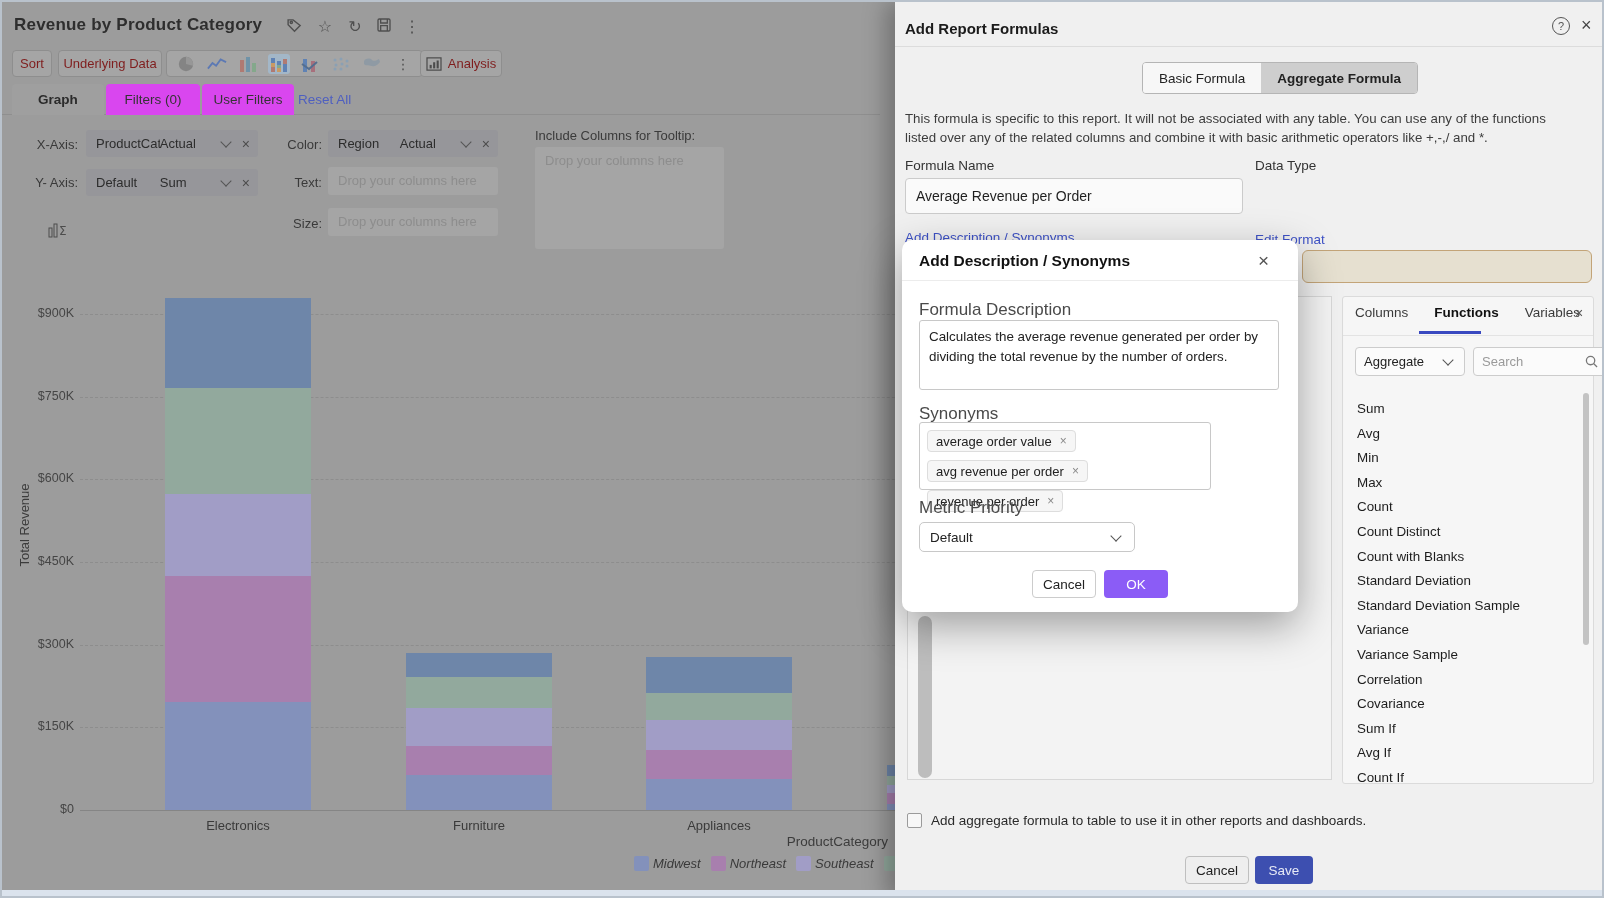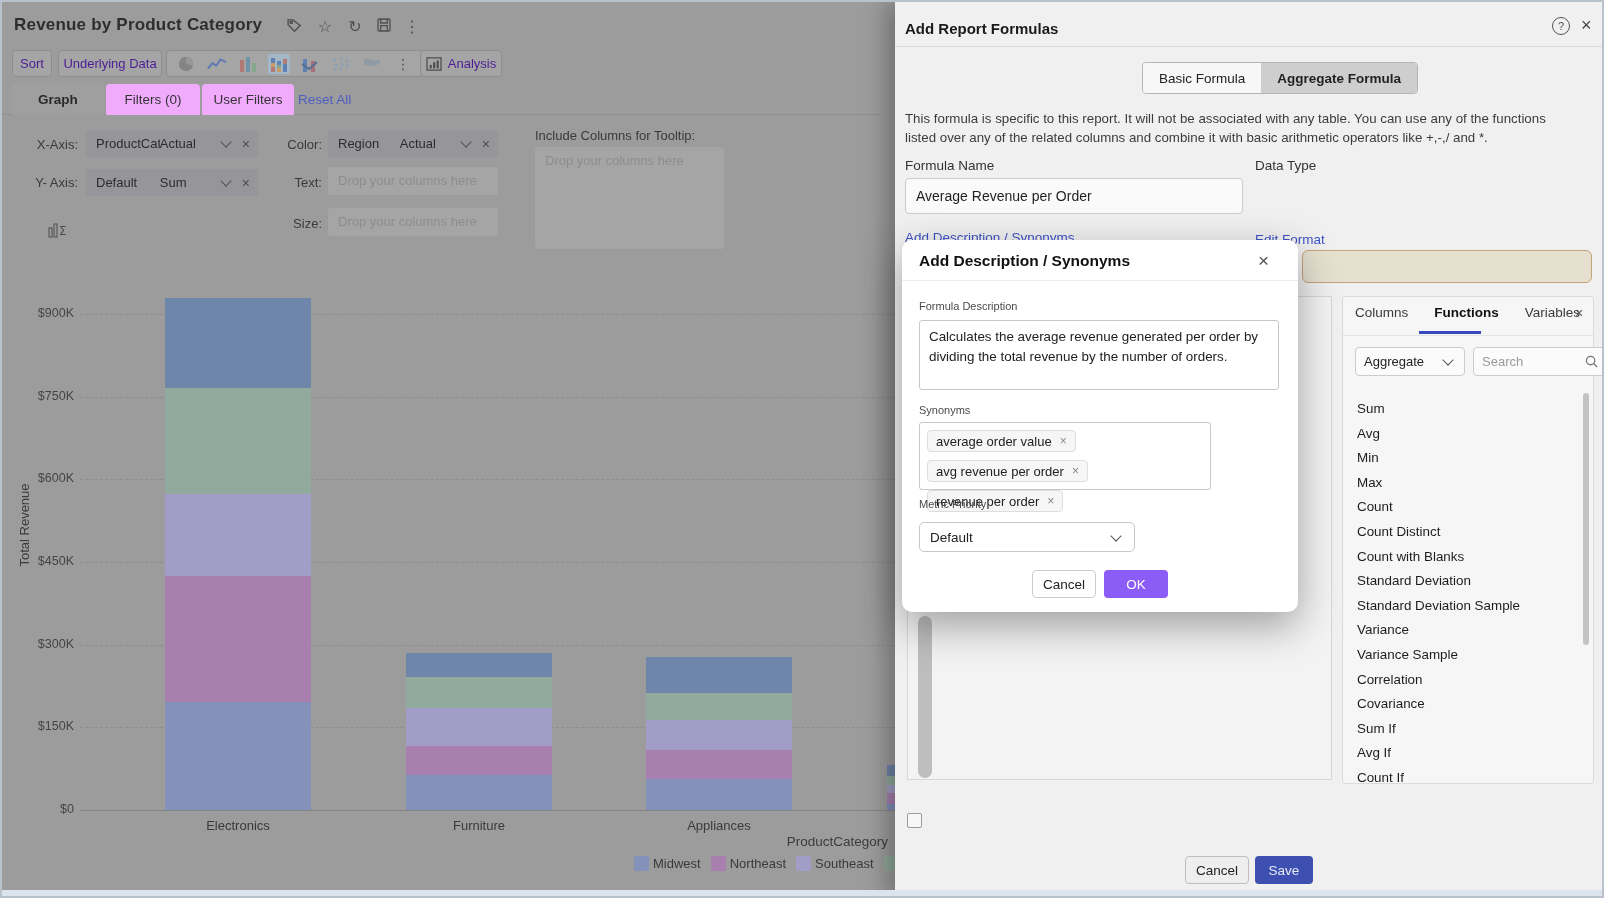--- a/index.html
+++ b/index.html
@@ -4,30 +4,30 @@
 <style>
   * { margin:0; padding:0; box-sizing:border-box; }
   html,body { width:1604px; height:898px; }
   body { font-family:"Liberation Sans", sans-serif; }
   #screen { position:relative; width:1604px; height:898px; background:#9c9c9c; overflow:hidden; border:2px solid #b9c2cc; }
   .abs { position:absolute; }
 
   
   .page-title { left:12px; top:13px; font-size:17px; font-weight:bold; color:#2e2e2e; letter-spacing:.2px; }
   .t-icon { top:15px; width:20px; height:20px; color:#4f4f4f; font-size:16px; text-align:center; line-height:20px; }
-  .btn { background:#a5a5a5; border:1px solid #8e8e8e; border-radius:4px; color:#4c1d95; font-size:13px;
+  .btn { background:#a5a5a5; border:1px solid #8e8e8e; border-radius:4px; color:#7f1d1d; font-size:13px;
          display:flex; align-items:center; justify-content:center; gap:6px; }
   .toolbar-btn { top:48px; height:27px; }
   .icon-strip { left:164px; top:48px; height:27px; display:flex; align-items:center; gap:9px; background:#a5a5a5;
                 border:1px solid #8e8e8e; border-radius:4px; padding:0 8px; }
   .ct { width:22px; height:20px; display:flex; align-items:center; justify-content:center; border-radius:3px; }
   .ct.sel { background:#a3b7c8; }
   .tabs-row { left:0; top:82px; width:878px; height:31px; border-bottom:1px solid #8f8f8f; }
   .vtab { position:absolute; top:0; height:31px; display:flex; align-items:center; justify-content:center;
-          font-size:13.5px; color:#343434; background:#f0abfc; border-radius:4px 4px 0 0; }
+          font-size:13.5px; color:#343434; background:#d946ef; border-radius:4px 4px 0 0; }
   .vtab.active { background:#9f9f9f; font-weight:bold; color:#2b2b2b; }
   .reset-link { left:296px; top:0; height:31px; display:flex; align-items:center; color:#4e5fc0; font-size:13.5px; }
   .shelf-label { font-size:13px; color:#3a3a3a; text-align:right; width:50px; }
   .pill { background:#96969a; border-radius:3px; height:27px; display:flex; align-items:center; font-size:13px; color:#2c2c2c; }
   .pill .fname { padding-left:10px; flex:1; white-space:nowrap; overflow:hidden; }
   .pill .agg { width:58px; }
   .chev { width:8px; height:8px; border-right:1.5px solid #555; border-bottom:1.5px solid #555;
           transform:rotate(45deg); display:inline-block; margin:-3px 4px 0 4px; }
   .pill .x, .x-mark { color:#4c4c4c; font-size:14px; padding:0 8px; }
   .dropzone { background:#a5a5a5; border-radius:3px; color:#8d8d8d; font-size:13px; display:flex; align-items:flex-start; padding:6px 10px; }
@@ -35,21 +35,21 @@
 
   
   .gridline { border-top:1px dashed #8d8d8d; height:0; }
   .baseline { border-top:1px solid #858585; height:0; }
   .ytick { width:56px; text-align:right; font-size:12.5px; color:#454545; }
   .ylab { color:#3c3c3c; font-size:13px; transform:translate(-50%,-50%) rotate(-90deg); white-space:nowrap; }
   .catlab { font-size:13px; color:#3a3a3a; text-align:center; width:140px; }
   .xlab { font-size:13.5px; color:#3c3c3c; }
   .seg { position:absolute; }
   .legend { display:flex; gap:10px; align-items:center; }
-  .leg-item { display:flex; gap:4px; align-items:flex-end; font-size:13px; color:#3a3a3a; }
+  .leg-item { display:flex; gap:4px; align-items:flex-end; font-size:13px; color:#3a3a3a;font-style:italic; }
   .leg-sw { width:15px; height:15px; border-radius:2px; }
 
   
   #panel { left:893px; top:0; width:711px; height:898px; background:#f0f0f0; box-shadow:-9px 0 22px rgba(0,0,0,.28); }
   #panel .rel { position:absolute; }
   .p-title { left:10px; top:18px; font-size:15px; font-weight:bold; color:#1b1b1b; }
   .help-ic { left:657px; top:15px; width:18px; height:18px; border:1.4px solid #555; border-radius:50%;
              color:#555; font-size:11px; display:flex; align-items:center; justify-content:center; }
   .close-ic { left:686px; top:13px; font-size:18px; color:#444; }
   .p-div { left:0; top:44px; width:711px; border-top:1px solid #dcdcdc; }
@@ -79,21 +79,21 @@
   .cancel-b { background:#eeeeee; border:1px solid #bfbfbf; color:#222; }
   .save-b { background:#3d4fb0; color:#e7eaf6; }
 
   
   #modal { left:900px; top:238px; width:396px; height:372px; background:#fff; border-radius:10px;
            box-shadow:0 14px 42px rgba(0,0,0,.35); z-index:30; }
   #modal .rel { position:absolute; }
   .m-title { left:17px; top:12px; font-size:15.5px; font-weight:bold; color:#111; }
   .m-close { left:356px; top:10px; font-size:19px; color:#555; }
   .m-div { left:0; top:40px; width:396px; border-top:1px solid #ececec; }
-  .m-label { font-size:11px; color:#4a4a4a; }
+  .m-label { font-size:17px; color:#4a4a4a; }
   textarea.desc { width:360px; height:70px; border:1px solid #c8c8c8; border-radius:3px; font-family:"Liberation Sans",sans-serif;
                   font-size:13.4px; color:#222; line-height:1.5; padding:6px 9px; resize:none; }
   .chips-box { left:17px; top:420px; width:292px; height:68px; border:1px solid #c8c8c8; border-radius:3px;
                display:flex; flex-wrap:wrap; gap:8px; padding:7px 7px; align-content:flex-start; }
   .chip { background:#f6f6f6; border:1px solid #ddd; border-radius:4px; height:22px; display:inline-flex; align-items:center;
           padding:0 8px; font-size:13px; color:#222; gap:8px; }
   .chip .x { color:#8a8a8a; font-size:12px; }
   .m-select { width:216px; height:30px; border:1px solid #c8c8c8; border-radius:5px; background:#fff; font-size:13.5px; color:#222;
               display:flex; align-items:center; padding:0 10px; justify-content:space-between; }
   .m-btn { height:28px; border-radius:4px; font-size:13.5px; display:flex; align-items:center; justify-content:center; }
@@ -362,20 +362,21 @@
           <div>Correlation</div>
           <div>Covariance</div>
           <div>Sum If</div>
           <div>Avg If</div>
           <div>Count If</div>
         </div>
       <div class="sb-thumb"></div>
     </div>
 
     <div class="rel cb-box"></div>
+    <div class="rel cb-label">Add aggregate formula to table to use it in other reports and dashboards.</div>
 
     <button class="rel foot-btn cancel-b" style="left:290px;top:854px;width:64px">Cancel</button>
     <button class="rel foot-btn save-b" style="left:360px;top:854px;width:58px;border:none">Save</button>
   </aside>
 
   <div class="abs" id="modal">
     <div class="rel m-title">Add Description / Synonyms</div>
     <div class="rel m-close">×</div>
     <div class="rel m-div"></div>
 

